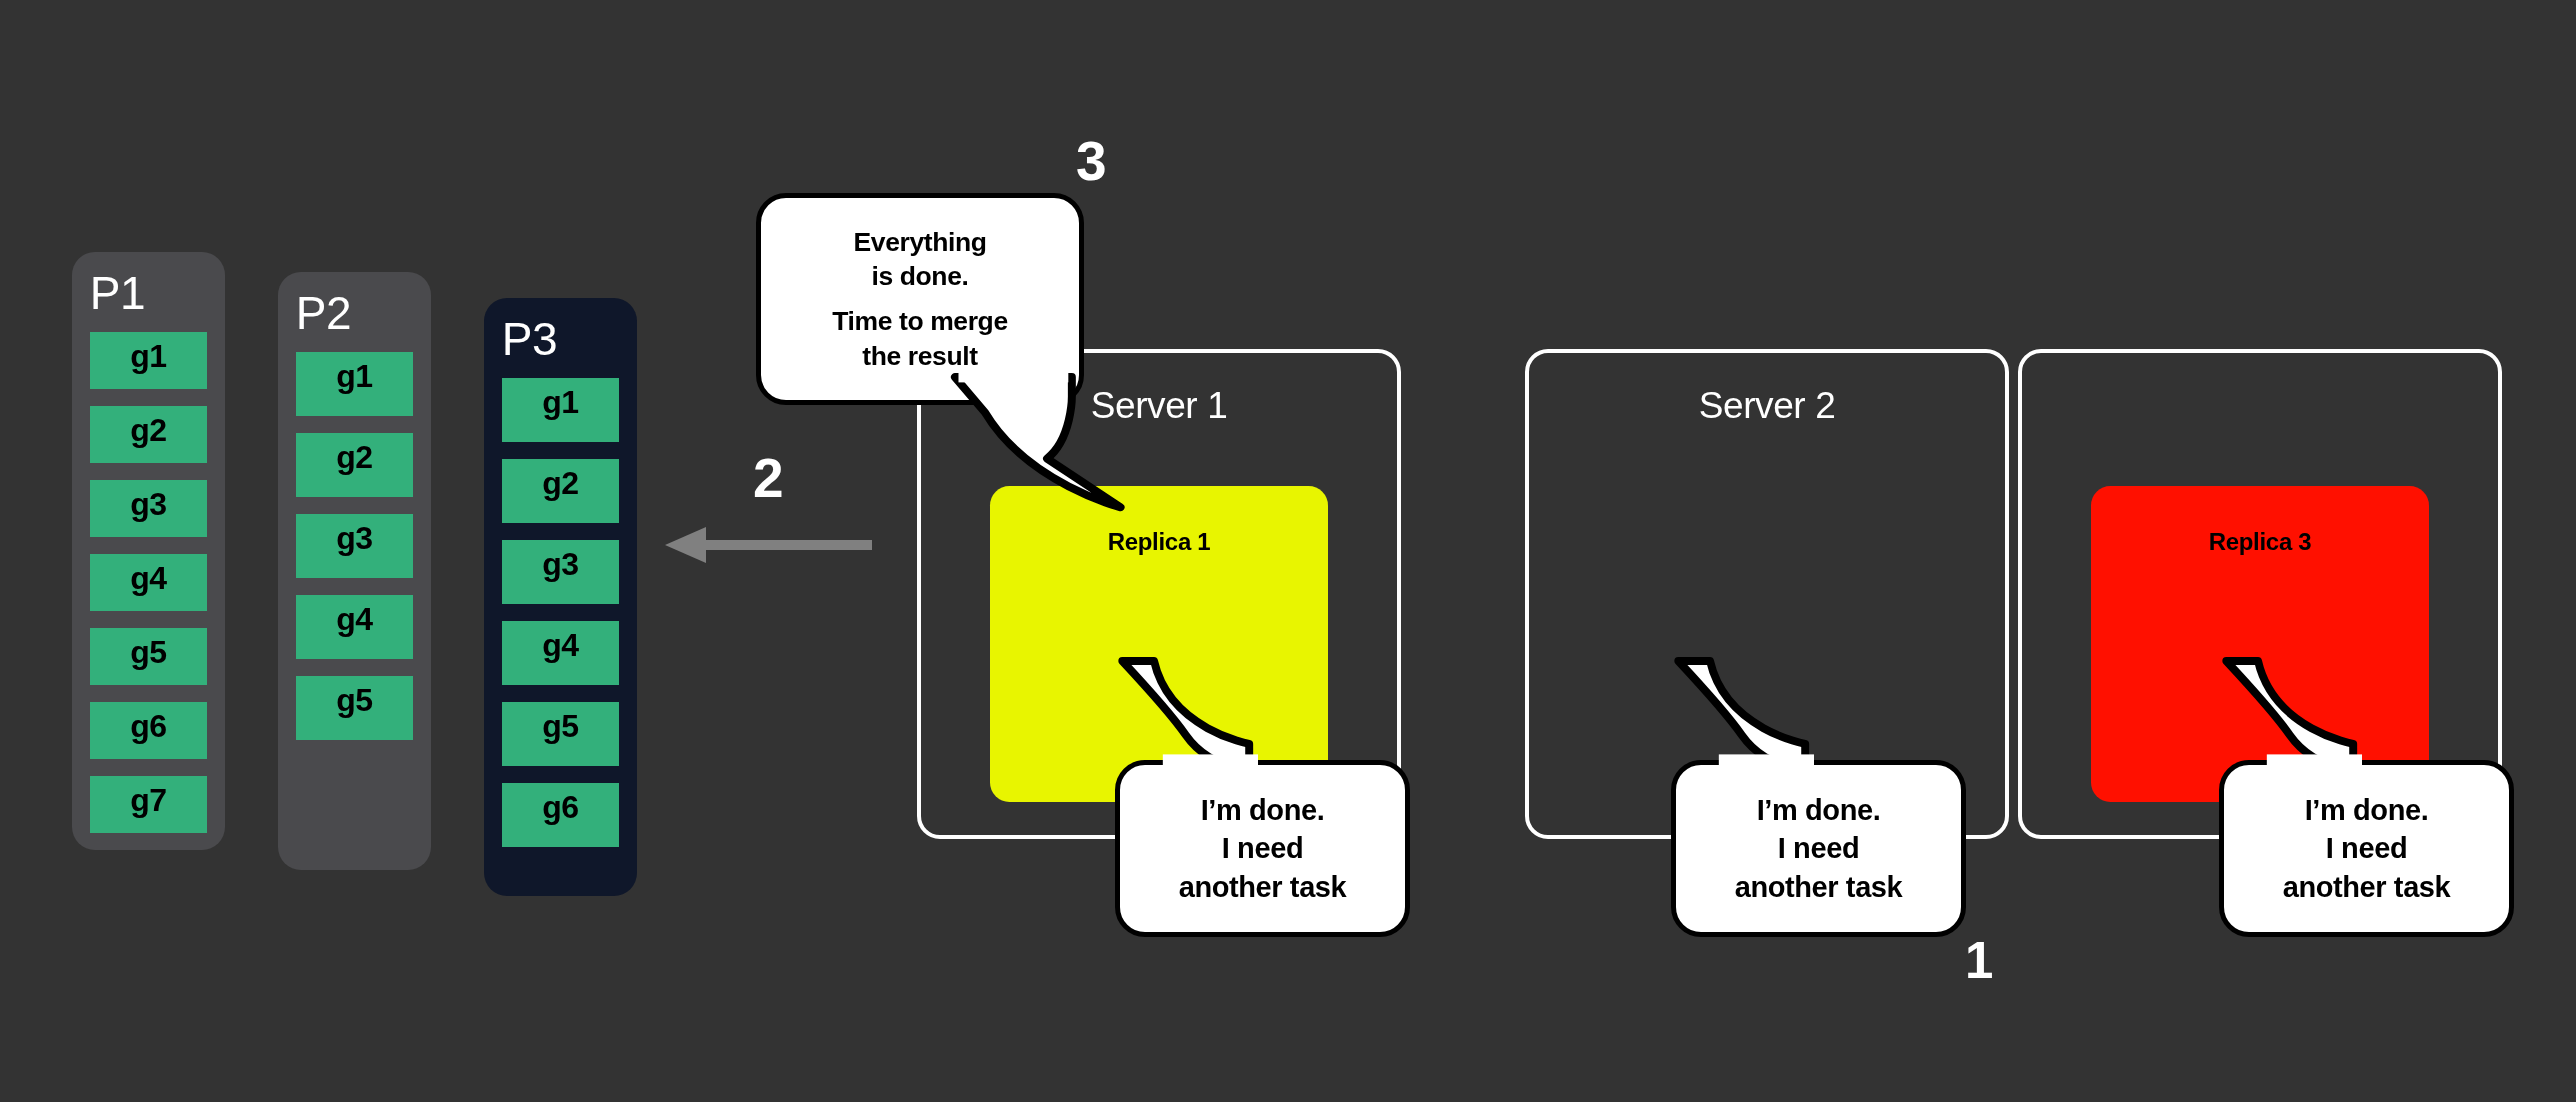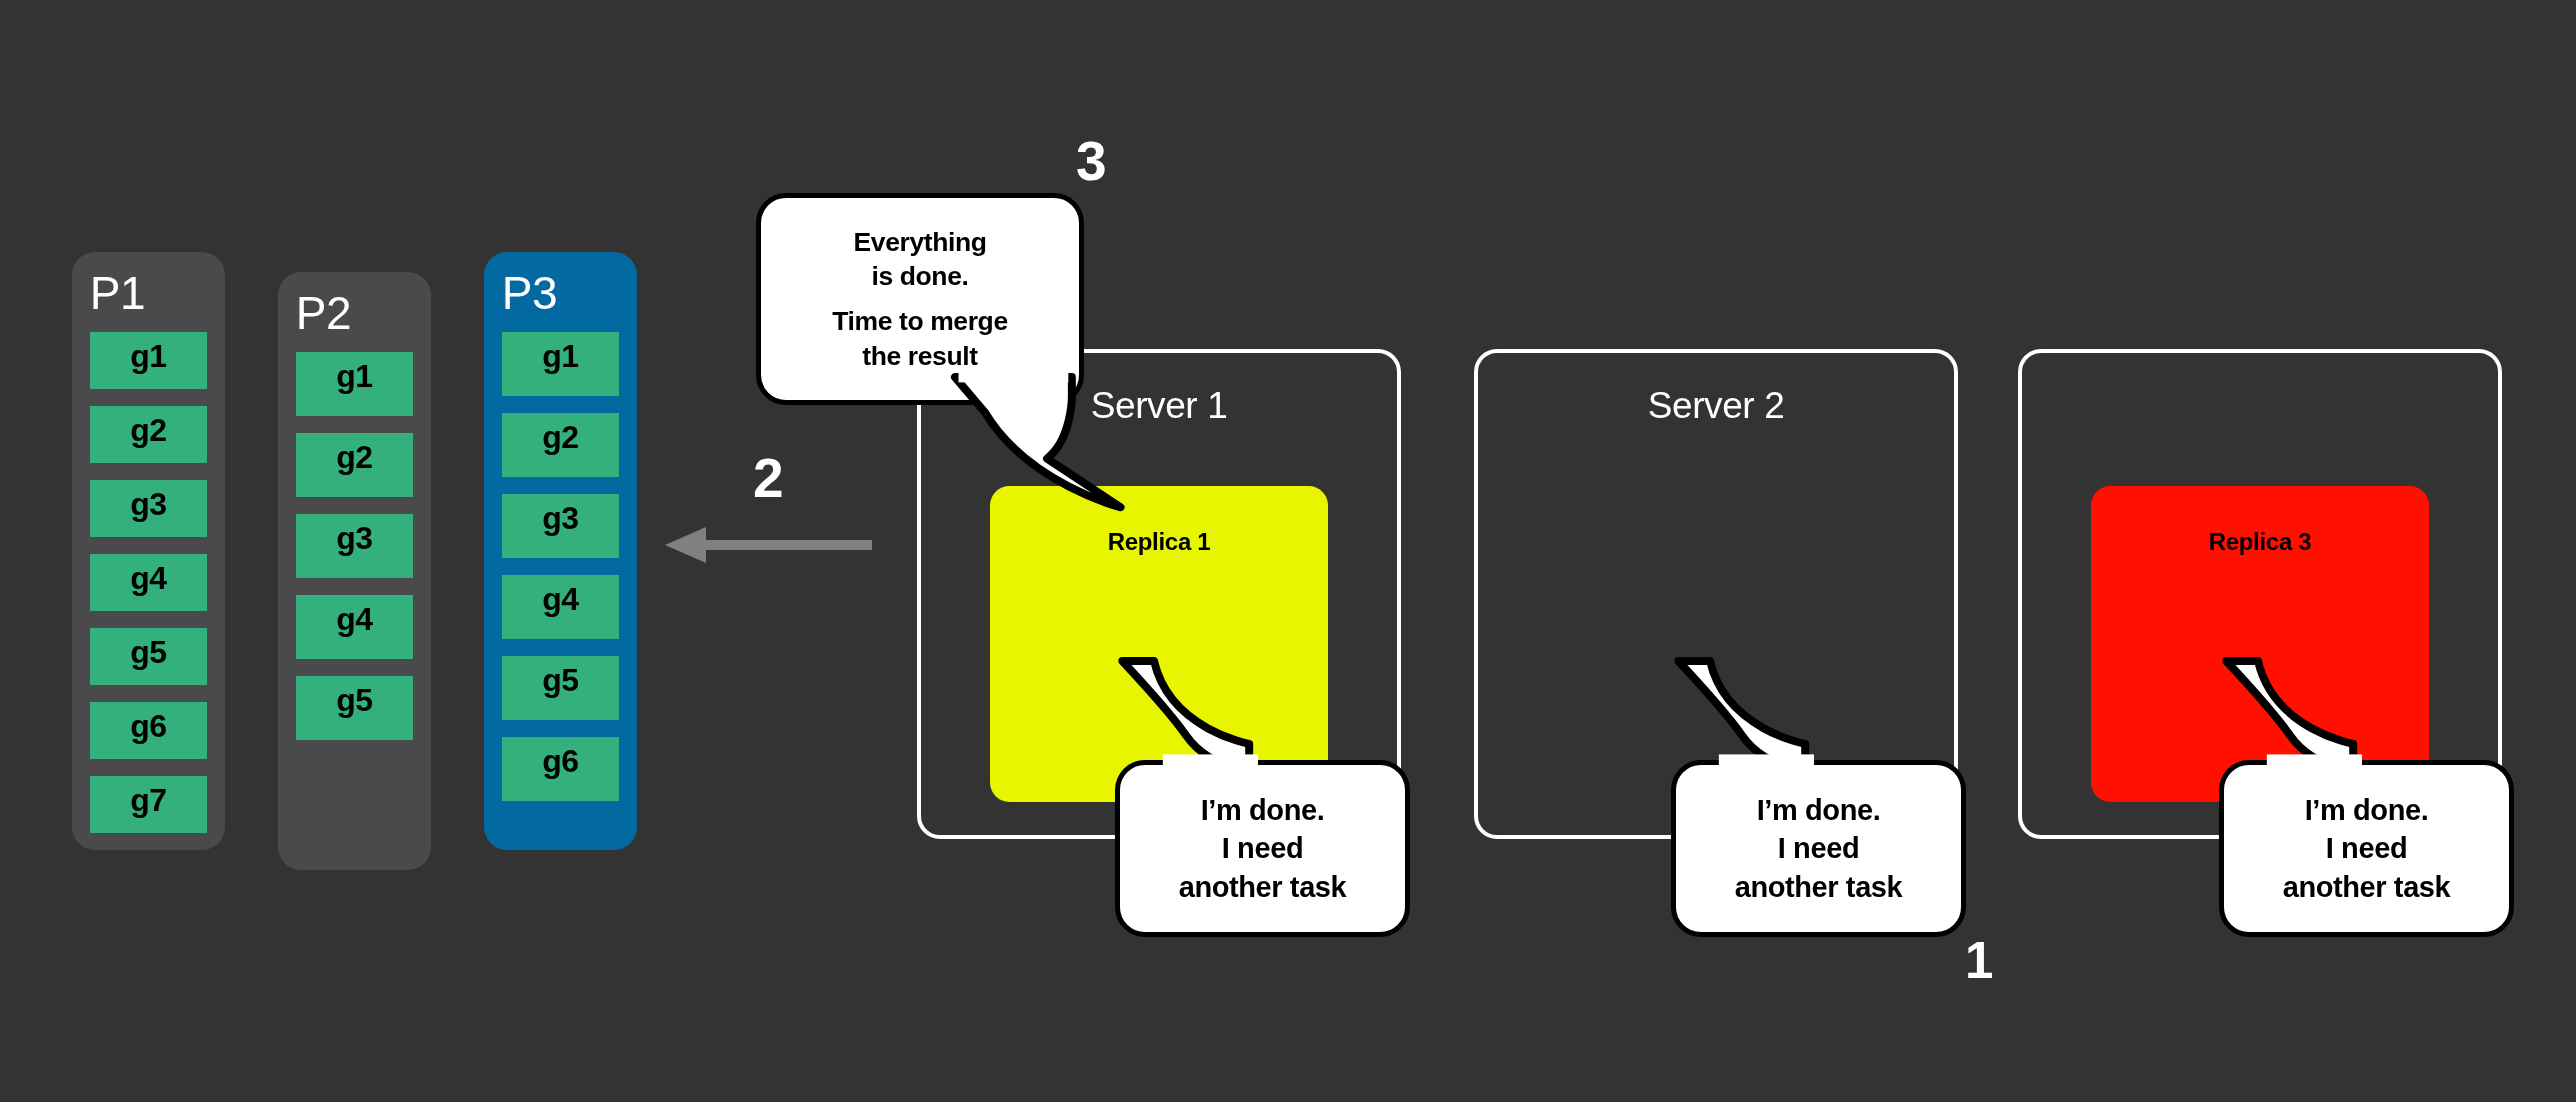--- a/index.html
+++ b/index.html
@@ -100,21 +100,21 @@
     position: absolute;
     top: 305px;
     width: 484px;
     height: 490px;
     border: 4.4px solid #ffffff;
     border-radius: 23px;
     box-sizing: border-box;
     margin-top: 44px;
   }
   #server-1 { left: 917px; }
-  #server-2 { left: 1474px; }
+  #server-2 { left: 1525px; }
   #server-3 { left: 2018px; }
 
   .server-title {
     position: absolute;
     top: 32px;
     left: 0;
     right: 0;
     text-align: center;
     color: #ffffff;
     font-size: 37px;
@@ -225,21 +225,21 @@
 
     <div class="partition" style="background: rgb(74, 74, 77); margin-top: 20px;">
       <div class="partition-title" style="color: rgb(255, 255, 255);">P2</div>
       <div class="chunk" style="background: rgb(51, 176, 123); color: rgb(0, 0, 0);">g1</div>
       <div class="chunk" style="background: rgb(51, 176, 123); color: rgb(0, 0, 0);">g2</div>
       <div class="chunk" style="background: rgb(51, 176, 123); color: rgb(0, 0, 0);">g3</div>
       <div class="chunk" style="background: rgb(51, 176, 123); color: rgb(0, 0, 0);">g4</div>
       <div class="chunk" style="background: rgb(51, 176, 123); color: rgb(0, 0, 0);">g5</div>
     </div>
 
-    <div class="partition" style="background: #0369a1;">
+    <div class="partition" style="background: #0f172a; margin-top: 46px;">
       <div class="partition-title" style="color: rgb(255, 255, 255);">P3</div>
       <div class="chunk" style="background: rgb(51, 176, 123); color: rgb(0, 0, 0);">g1</div>
       <div class="chunk" style="background: rgb(51, 176, 123); color: rgb(0, 0, 0);">g2</div>
       <div class="chunk" style="background: rgb(51, 176, 123); color: rgb(0, 0, 0);">g3</div>
       <div class="chunk" style="background: rgb(51, 176, 123); color: rgb(0, 0, 0);">g4</div>
       <div class="chunk" style="background: rgb(51, 176, 123); color: rgb(0, 0, 0);">g5</div>
       <div class="chunk" style="background: rgb(51, 176, 123); color: rgb(0, 0, 0);">g6</div>
     </div>
 
   </div>

